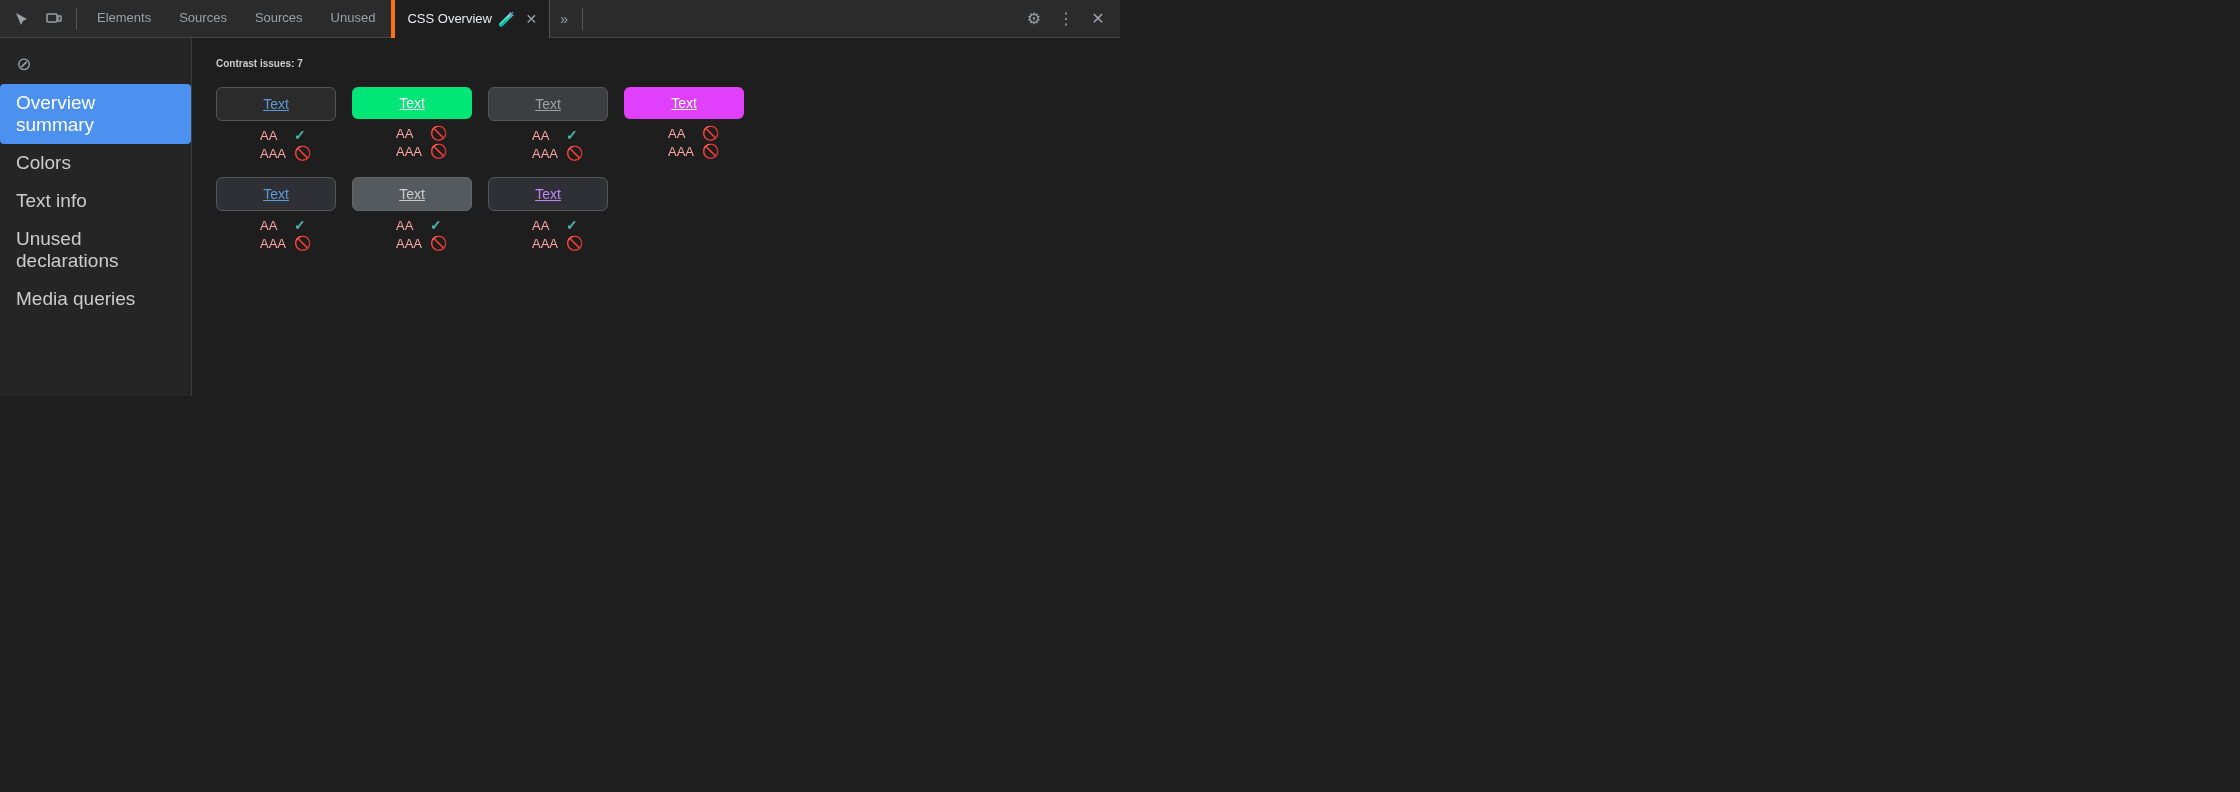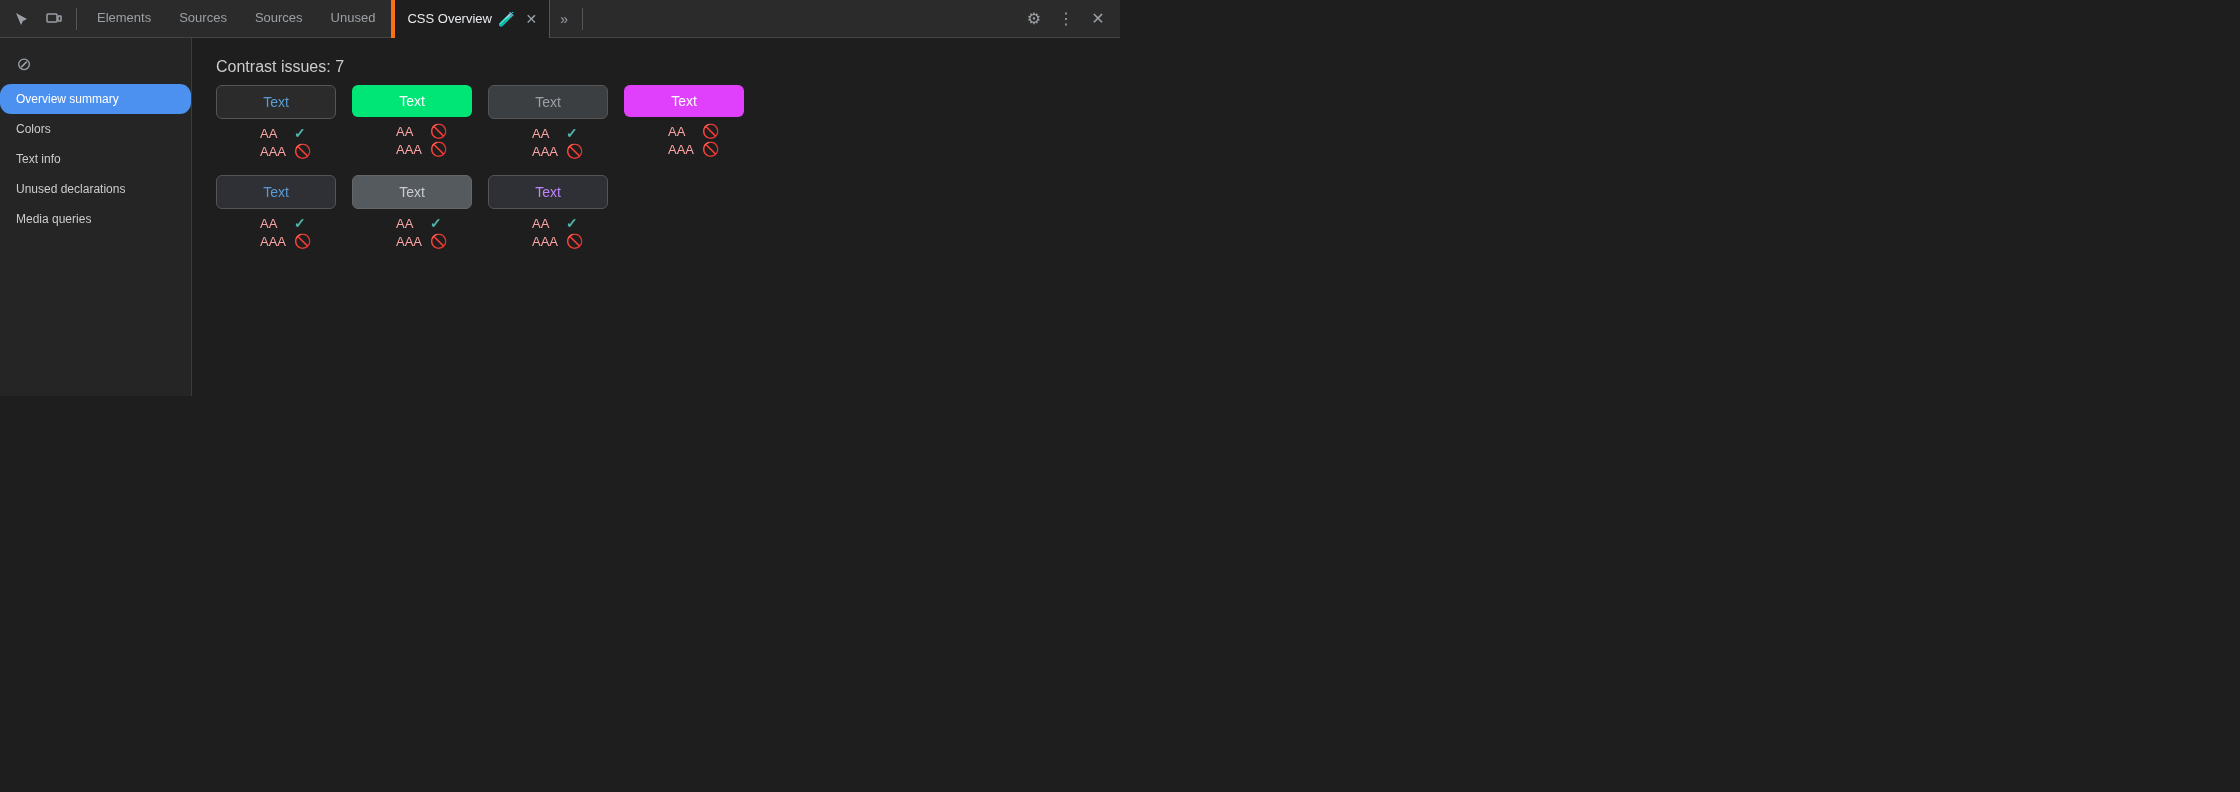--- a/index.html
+++ b/index.html
@@ -106,41 +106,41 @@
       align-items: center;
       justify-content: center;
       margin: 4px 8px;
       color: #9aa0a6;
       font-size: 18px;
     }
     .sidebar-item {
       padding: 8px 16px;
       cursor: pointer;
       color: #ccc;
-      font-size: 12px;
-      border-radius: 11px;
+      font-size: 19px;
+      border-radius: 4px;
     }
     .sidebar-item.active {
       background: #4c90f0;
       color: #fff;
     }
 
     
     .content {
       flex: 1;
       padding: 20px 24px;
       overflow-y: auto;
       background: #1e1e1e;
     }
 
     .contrast-title {
-      font-size: 16px;
-      color: #ccc;
-      margin-bottom: 9px;
-      font-weight: 400;
+      font-size: 10px;
+      color: #ccc;
+      margin-bottom: 18px;
+      font-weight: 700;
     }
 
     
     .contrast-grid {
       display: flex;
       flex-direction: column;
       gap: 16px;
     }
     .contrast-row {
       display: flex;
@@ -155,20 +155,21 @@
     }
     .contrast-btn {
       border-radius: 6px;
       padding: 8px 20px;
       font-size: 14px;
       font-weight: 500;
       text-align: center;
       cursor: pointer;
       border: none;
       min-width: 110px;
+      text-decoration: underline;
     }
 
     
     .btn-blue-outline {
       background: #2b2b2b;
       color: #5b9bd5;
       border: 1.5px solid #555;
     }
     .btn-green {
       background: #00e676;

